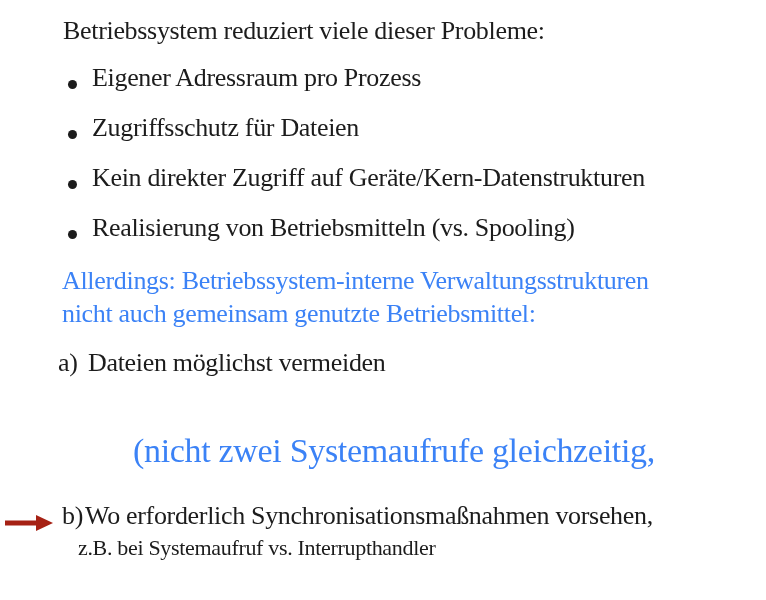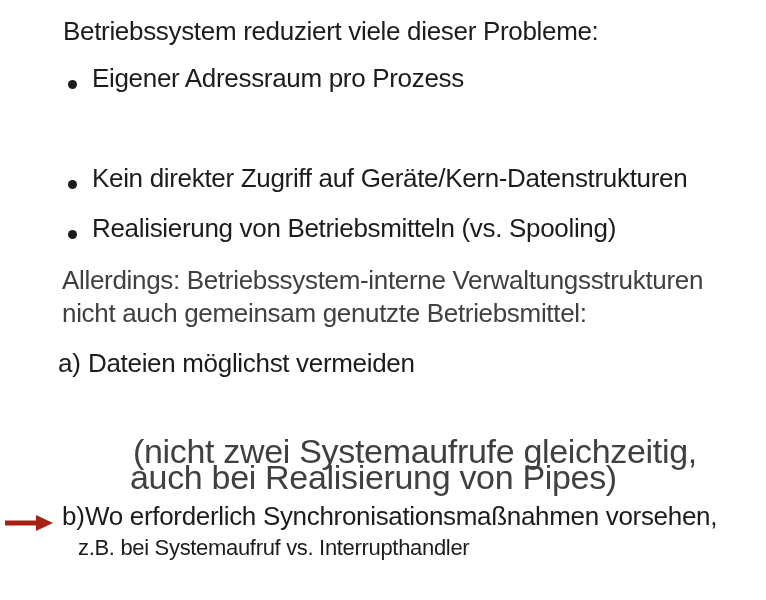--- a/index.html
+++ b/index.html
@@ -5,21 +5,21 @@
   html, body {
     margin: 0;
     padding: 0;
   }
   .slide {
     position: relative;
     width: 766px;
     height: 600px;
     background: #ffffff;
     overflow: hidden;
-    font-family: Liberation Sans, sans-serif;
+    font-family: Liberation Serif, serif;
     color: #1c1c1c;
     letter-spacing: -0.02em;
     border-radius: 27px;
   }
   .abs { position: absolute; }
   .title {
     left: 63px; top: 15px;
     font-size: 26px; line-height: 32px;
     white-space: nowrap;
   }
@@ -31,21 +31,21 @@
     white-space: nowrap;
   }
   .bullet-dot {
     width: 9px; height: 9px;
     border-radius: 50%;
     background: #1c1c1c;
     margin-top: 12px;
     margin-right: 15px;
     flex: 0 0 auto;
   }
-  .purple { color: #404040; }
+  .purple { color: #3b82f6; }
   .note {
     left: 62px; top: 264px;
     font-size: 26px; line-height: 33px;
     white-space: nowrap;
   }
   .item-row {
     display: flex;
     align-items: flex-start;
     font-size: 26px; line-height: 32px;
     white-space: nowrap;
@@ -80,20 +80,24 @@
 <body>
 
 <div class="slide">
 
   <div class="abs title">Betriebssystem reduziert viele dieser Probleme:</div>
 
   <div class="abs bullet-row" style="top:62px">
     <span class="bullet-dot"></span>
     <span>Eigener Adressraum pro Prozess</span>
   </div>
+  <div class="abs bullet-row" style="top:112px">
+    <span class="bullet-dot"></span>
+    <span>Zugriffsschutz für Dateien</span>
+  </div>
   <div class="abs bullet-row" style="top:162px">
     <span class="bullet-dot"></span>
     <span>Kein direkter Zugriff auf Geräte/Kern-Datenstrukturen</span>
   </div>
   <div class="abs bullet-row" style="top:212px">
     <span class="bullet-dot"></span>
     <span>Realisierung von Betriebsmitteln (vs. Spooling)</span>
   </div>
 
   <div class="abs note purple">
@@ -102,21 +106,20 @@
   </div>
 
   <div class="abs item-row item-a">
     <span class="item-label-a">a)</span>
     <span>Dateien möglichst vermeiden</span>
   </div>
 
 
   <div class="abs paren-block purple">
     <div>(nicht zwei Systemaufrufe gleichzeitig,</div>
-    <div class="l2">auch bei Realisierung von Pipes)</div>
   </div>
 
   <svg class="abs marker-arrow" viewBox="0 0 50 18" aria-hidden="true">
     <line x1="2" y1="9" x2="35" y2="9" stroke-width="5" stroke="#a62114"></line>
     <polygon points="33,1 50,9 33,17" fill="#a62114"></polygon>
   </svg>
 
   <div class="abs item-row item-b-line1">
     <span class="item-label-b">b)</span>
     <span>Wo erforderlich Synchronisationsmaßnahmen vorsehen,</span>

